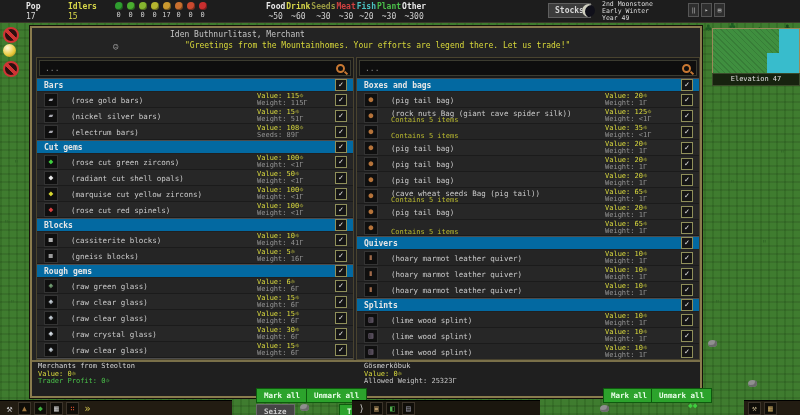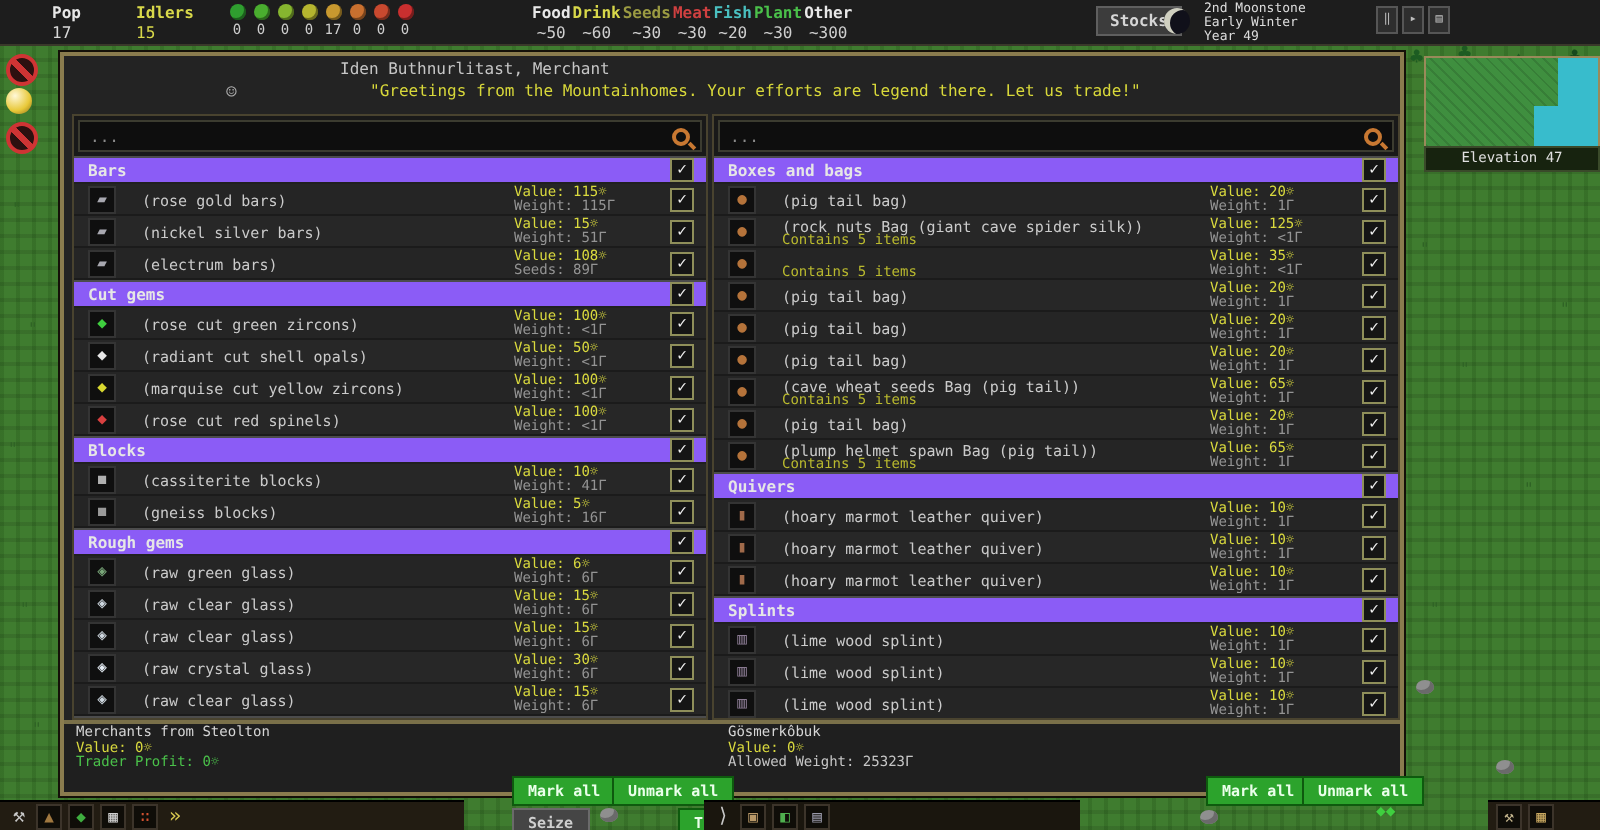--- a/index.html
+++ b/index.html
@@ -74,21 +74,21 @@
   .panel{position:absolute;top:29px;height:301px;background:#191919;border:1px solid #49432f;overflow:hidden;}
   .panel.pl{left:4px;width:316px;}
   .panel.pr{left:324px;width:342px;}
   .search{position:relative;margin:2px;height:14px;background:#0e0e0e;border:1px solid #3c3c30;}
   .search input{position:absolute;inset:0;background:transparent;border:none;color:#bdbdbd;
     font:8px "DejaVu Sans Mono",monospace;padding:0 16px 0 5px;outline:none;}
   .search input::placeholder{color:#8a8a8a;}
   .mag{position:absolute;right:5px;top:3px;width:5px;height:5px;border:2px solid #c87832;border-radius:50%;}
   .mag::after{content:"";position:absolute;left:6px;top:6px;width:4px;height:2px;background:#c87832;transform:rotate(45deg);}
 
-  .sec{position:relative;height:12px;background:#8b5cf6;border-top:1px solid #4c4c4c;border-bottom:1px solid #202020;}
+  .sec{position:relative;height:12px;background:#0369a1;border-top:1px solid #4c4c4c;border-bottom:1px solid #202020;}
   .sec-t{position:absolute;left:7px;top:2px;font-size:8px;font-weight:bold;color:#e6e6e6;}
   .row{position:relative;height:15px;background:#252525;border-bottom:1px solid #1b1b1b;}
   .row:nth-child(odd){background:#272727;}
   .tile{position:absolute;left:7px;top:1px;width:12px;height:12px;background:#0f0f0f;border:1px solid #343434;
     font-size:8px;line-height:12px;text-align:center;}
   .name{position:absolute;left:34px;top:4px;font-size:7.5px;color:#cbcbcb;white-space:nowrap;}
   .hc .name{top:0.5px;}
   .contains{position:absolute;left:34px;top:8px;font-size:7px;color:#b9b92e;white-space:nowrap;}
   .vw{position:absolute;top:1px;}
   .pl .vw{left:220px;}
@@ -493,21 +493,20 @@
             <span class="tile" style="color: rgb(181, 115, 58);">●</span>
             <span class="name">(pig tail bag)</span>
             <span class="vw">
               <span class="val">Value: 20☼</span>
               <span class="wt">Weight: 1Γ</span>
             </span>
             <span class="cb">✓</span>
           </div>
           <div class="row hc">
             <span class="tile" style="color: rgb(181, 115, 58);">●</span>
-            <span class="name">(plump helmet spawn Bag (pig tail))</span>
             <span class="contains">Contains 5 items</span>
             <span class="vw">
               <span class="val">Value: 65☼</span>
               <span class="wt">Weight: 1Γ</span>
             </span>
             <span class="cb">✓</span>
           </div>
           <div class="sec">
             <span class="sec-t">Quivers</span>
             <span class="cb">✓</span>

